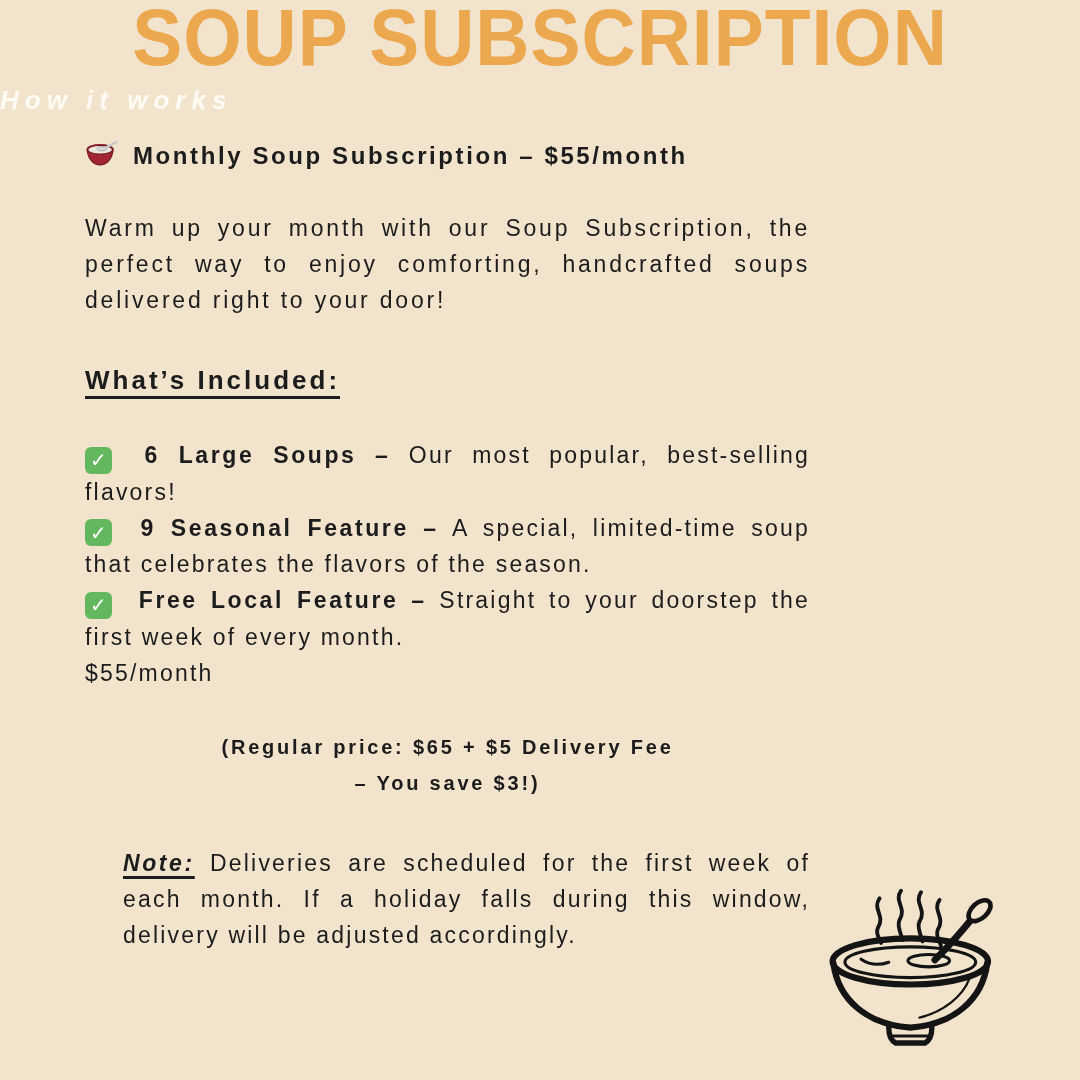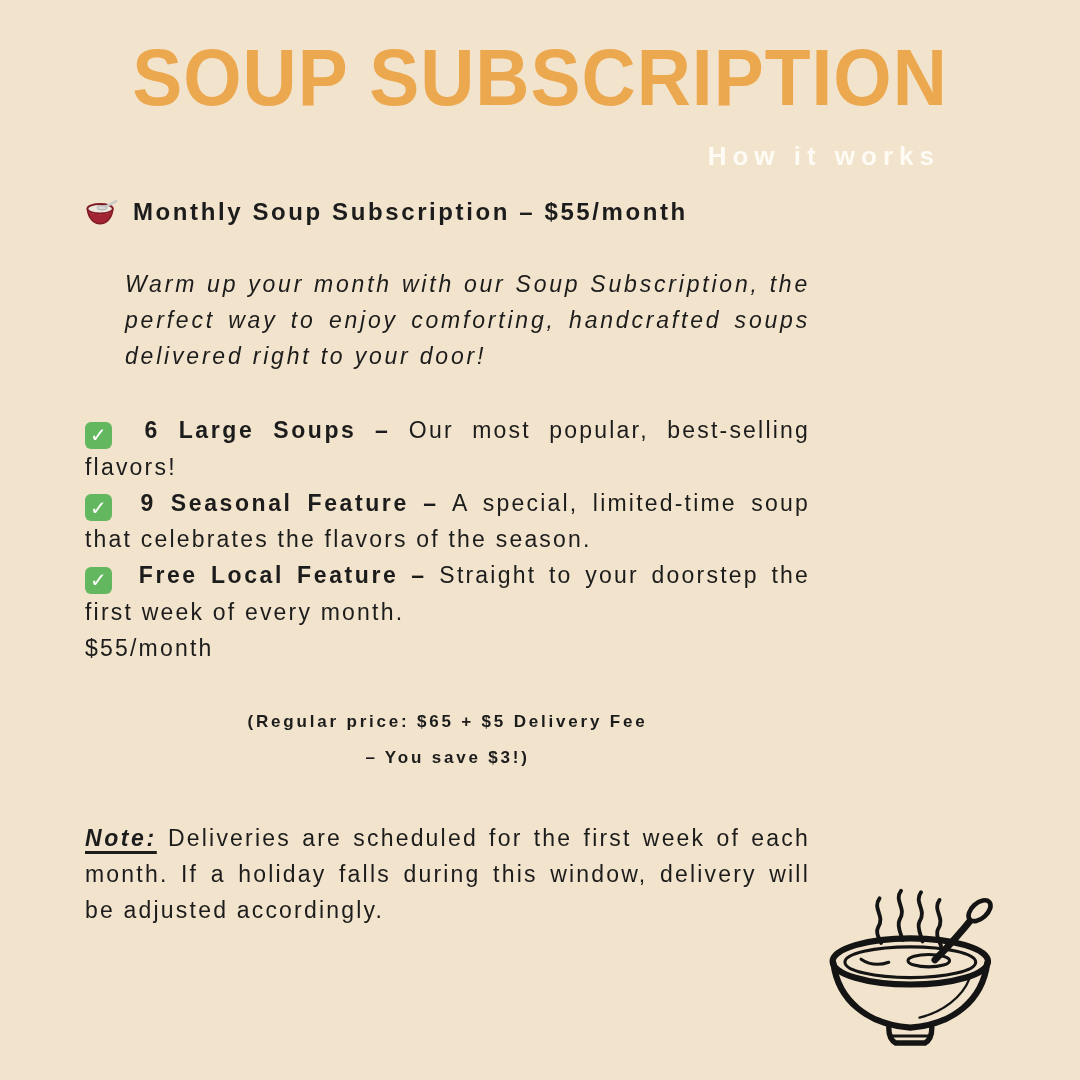--- a/index.html
+++ b/index.html
@@ -10,55 +10,54 @@
   }
   .page {
     position: relative;
     width: 1080px;
     height: 1080px;
     background: #F2E3CC;
     color: #1C1C1C;
     overflow: hidden;
   }
   
-  .hdr { padding-top: 40px; }
+  .hdr { }
   .title {
     text-align: center;
     font-size: 75px;
     font-weight: 700;
     letter-spacing: 1px;
     color: #ECA84E;
     line-height: 1.0;
     transform: scaleY(1.06);
   }
   .subtitle {
-    margin-top: 26px;
+    margin-top: 10px;
     padding-right: 140px;
-    text-align: right;
+    text-align: left;
     font-size: 26px;
     font-weight: 700;
+    font-style: italic;
     letter-spacing: 6px;
     color: #FDFBF4;
   }
   
   .content {
     margin: 22px 270px 0 85px; 
     font-size: 23px;
     letter-spacing: 2.2px;
     line-height: 36px;
   }
-  .lead { font-weight: 700; letter-spacing: 2.6px; font-size: 24px; display: flex; align-items: center; }
+  .lead { font-weight: 700; letter-spacing: 2.6px; font-size: 24px; display: flex; }
   .emoji-bowl { display: inline-block; width: 34px; height: 30px; margin-right: 14px; flex: 0 0 auto; }
   .emoji-bowl svg { width: 100%; height: 100%; display: block; }
   .intro-para {
     margin-top: 36px;
-    font-style: italic;
     text-align: justify;
     letter-spacing: 2.8px;
-    margin-left: 40px;
   }
   .included-h {
     margin-top: 44px;
     font-size: 26px;
     font-weight: 700;
     letter-spacing: 3px;
     text-decoration: underline;
     text-decoration-thickness: 3px;
     text-underline-offset: 7px;
     display: inline-block;
@@ -78,24 +77,24 @@
     vertical-align: -4px;
     margin-right: 14px;
     letter-spacing: 0;
   }
   .list-item b, .list-item .dash { font-weight: 700; letter-spacing: 2.6px; }
   .price-line { font-weight: 400; }
   .pricing {
     margin-top: 38px;
     text-align: center;
     font-weight: 700;
-    font-size: 17px;
+    font-size: 20px;
     letter-spacing: 2.8px;
   }
-  .note-para { margin-top: 44px; text-align: justify; }
+  .note-para { margin-top: 44px; text-align: justify; margin-left: 38px; }
   .note-label {
     font-weight: 700;
     font-style: italic;
     text-decoration: underline;
     text-decoration-thickness: 2.5px;
     text-underline-offset: 5px;
     letter-spacing: 2.6px;
   }
   
   .bowl-art {
@@ -126,20 +125,21 @@
           <path d="M2.5,12 C3.5,22 9.5,27.5 16,27.5 C22.5,27.5 28.5,22 29.5,12" fill="none" stroke="#7E1B26" stroke-width="1.5"></path>
           <ellipse cx="18" cy="10.5" rx="5" ry="2.2" fill="#D9D9D9" stroke="#9A9A9A" stroke-width="0.8"></ellipse>
           <path d="M21.5,9.5 L33,3.5" stroke="#C9C9C9" stroke-width="2.6" stroke-linecap="round"></path>
         </svg>
         </span>
         <span>Monthly Soup Subscription – $55/month</span>
       </p>
 
     <p class="intro-para">Warm up your month with our Soup Subscription, the perfect way to enjoy comforting, handcrafted soups delivered right to your door!</p>
 
+    <h2 class="included-h">What’s Included:</h2>
 
     <div class="list">
       <p class="list-item"><span class="check">✓</span> <b>6 Large Soups</b> <span class="dash">–</span> <span>Our most popular, best-selling flavors!</span></p>
       <p class="list-item"><span class="check">✓</span> <b>9 Seasonal Feature</b> <span class="dash">–</span> <span>A special, limited-time soup that celebrates the flavors of the season.</span></p>
       <p class="list-item"><span class="check">✓</span> <b>Free Local Feature</b> <span class="dash">–</span> <span>Straight to your doorstep the first week of every month.</span></p>
       <p class="price-line">$55/month</p>
     </div>
 
     <div class="pricing">
       <div>(Regular price: $65 + $5 Delivery Fee</div>

